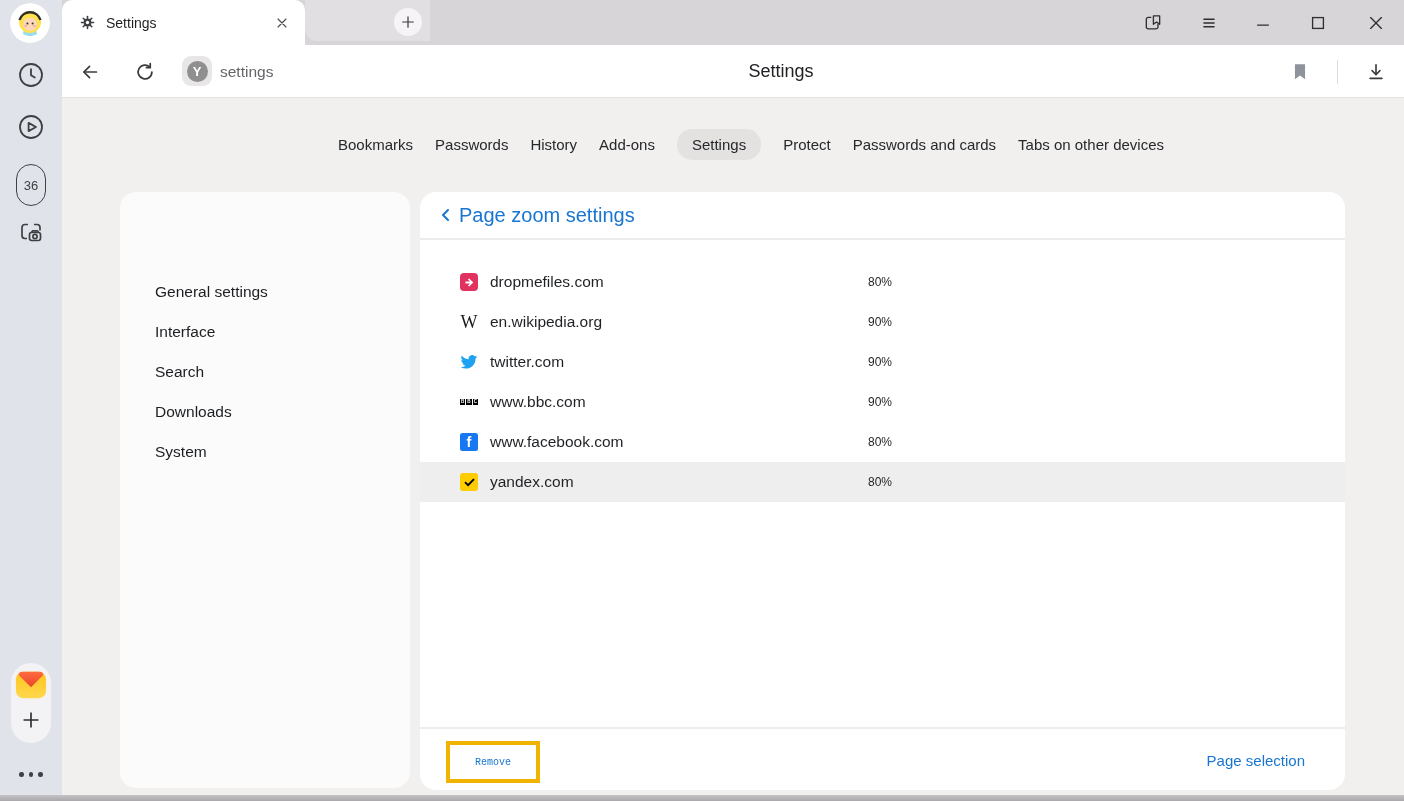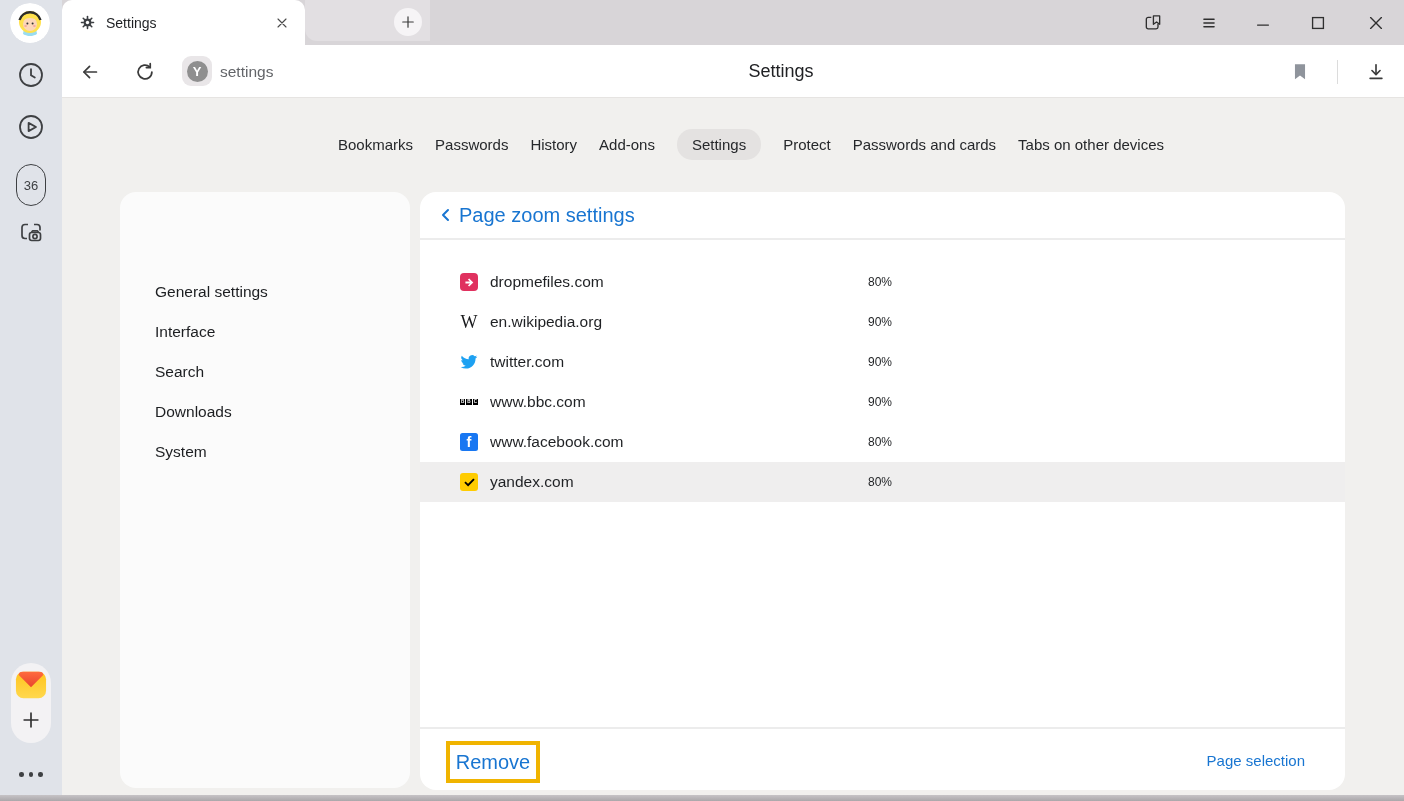--- a/index.html
+++ b/index.html
@@ -61,21 +61,21 @@
   .fav { width:18px; height:18px; display:inline-flex; align-items:center; justify-content:center; }
   .wiki { font-family:"Liberation Serif", serif; font-size:18px; color:#18191b; }
   .fb { border-radius:2.5px; color:#fff; font-weight:700; font-size:14.5px; display:inline-flex; align-items:flex-end; justify-content:center; line-height:17px; }
   .bbcwrap { display:inline-flex; gap:1px; }
   .bbcwrap i { font-style:normal; width:5.7px; height:5.7px; background:#000; color:#fff; font-size:4.6px; font-weight:700; display:flex; align-items:center; justify-content:center; line-height:1; }
   .site-name { position:absolute; left:70px; font-size:15.5px; color:#1f2124; }
   .site-zoom { position:absolute; left:448px; font-size:12px; color:#1f2124; }
 
   .panel-footer { position:absolute; left:0; bottom:0; width:100%; height:63px; border-top:2px solid #ececec; }
   .remove-box { position:absolute; left:26px; top:12px; width:94px; height:42px; border:4px solid #f0b400; display:flex; align-items:center; justify-content:center; }
-  .remove-link { font-size:20px; color:#1875d1; cursor:pointer; }
+  .remove-link { font-size:10px; color:#1875d1; cursor:pointer;font-family:Liberation Mono, monospace; }
   .clear-link { position:absolute; right:40px; top:0; height:63px; display:flex; align-items:center; font-size:15px; color:#1875d1; cursor:pointer; }
 
   .bottom-frame { position:absolute; left:0; bottom:0; width:100%; height:6px; background:linear-gradient(#c6c3c6,#aaa7aa); }
 </style>
 </head>
 <body>
 
 <div class="rail">
   <div class="avatar">
     <svg viewBox="0 0 40 40" width="40" height="40">

